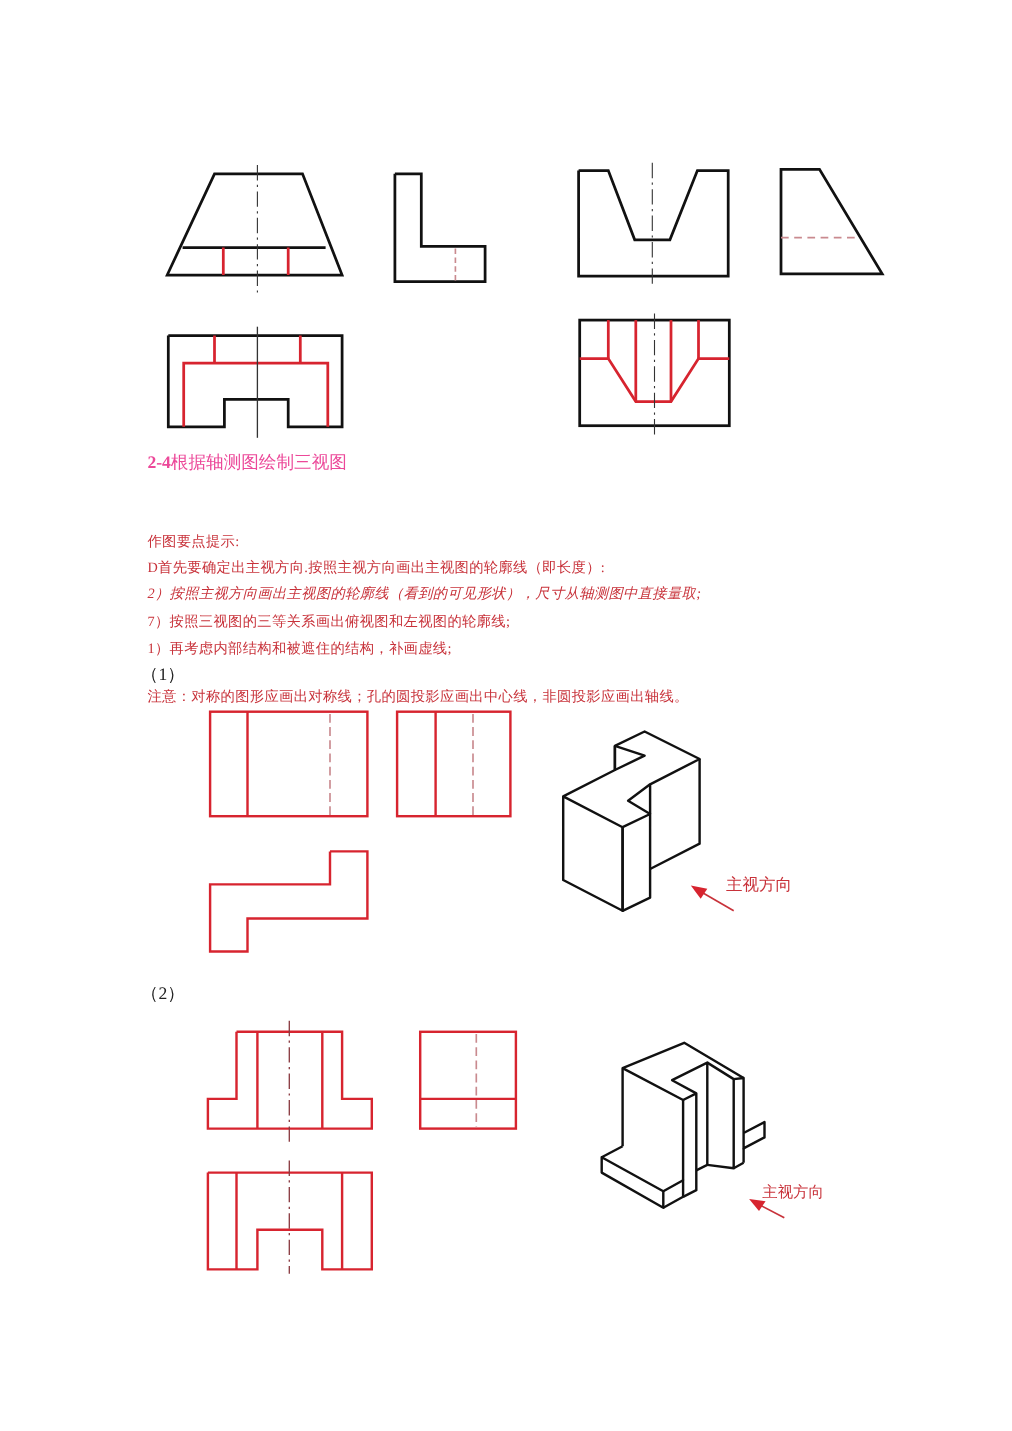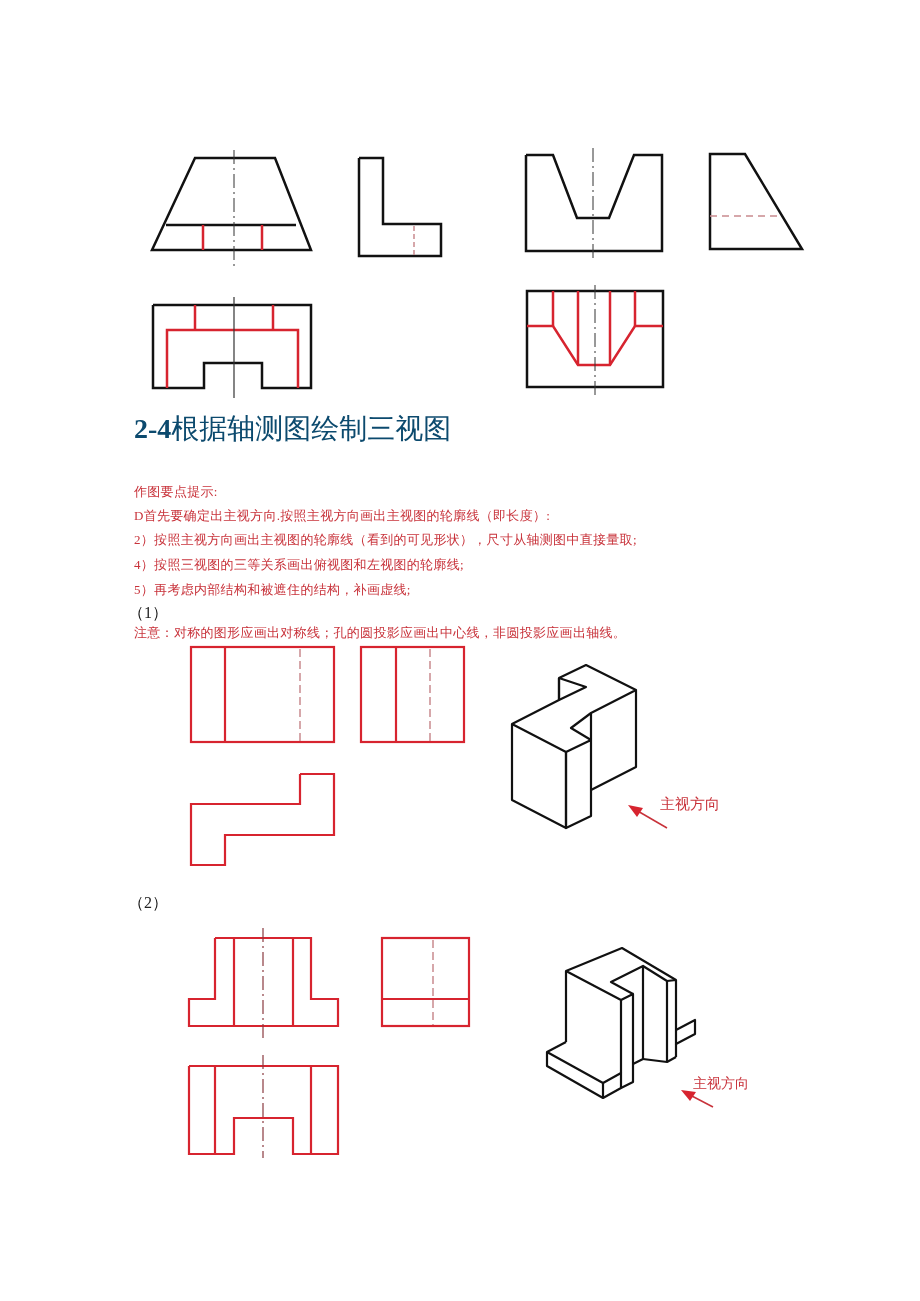--- a/index.html
+++ b/index.html
@@ -1,22 +1,22 @@
 <!DOCTYPE html>
 <html><head>
 <meta charset="utf-8">
 <style>
   html, body { margin:0; padding:0; background:#ffffff; }
   body { width:920px; height:1301px; position:relative; overflow:hidden; font-family:"DejaVu Serif", "Liberation Serif", serif; }
   .abs { position:absolute; }
   svg.fig { position:absolute; overflow:visible; }
-  .section-title { left:134px; top:410px; font-size:28px; color:#0c4a6e; white-space:nowrap; font-family:"Liberation Serif", "DejaVu Serif", serif; }
+  .section-title { left:134px; top:410px; font-size:16px; color:#ec4899; white-space:nowrap; font-family:"Liberation Serif", "DejaVu Serif", serif; }
   .section-title b { font-weight:bold; }
   .tip { left:134px; font-size:13px; color:#c8323a; white-space:nowrap; font-family:"Liberation Serif", "DejaVu Serif", serif; letter-spacing:0.3px;margin-top:28px; }
-  .tip.italic { }
+  .tip.italic { font-style:italic; }
   .sub-label { font-size:16px; color:#222; white-space:nowrap; font-family:"Liberation Serif", "DejaVu Serif", serif; }
   .dir-label { font-size:15px; color:#c8323a; white-space:nowrap; font-family:"Liberation Serif", "DejaVu Serif", serif;text-align:right; }
 </style>
 </head>
 <body>
 
 <svg class="fig" style="left:140px;top:145px" width="180" height="130" viewBox="140 145 180 130">
   <polygon points="195,158 275,158 311,250 152,250" fill="none" stroke="#111" stroke-width="2.5"></polygon>
   <line x1="166" y1="225" x2="296" y2="225" stroke="#111" stroke-width="2.5"></line>
   <line x1="203" y1="225" x2="203" y2="250" stroke="#d7242f" stroke-width="2.5"></line>
@@ -55,22 +55,22 @@
   <line x1="578" y1="291" x2="578" y2="365" stroke="#d7242f" stroke-width="2.5"></line>
   <line x1="610" y1="291" x2="610" y2="365" stroke="#d7242f" stroke-width="2.5"></line>
   <line x1="595" y1="285" x2="595" y2="396" stroke="#333" stroke-width="1" stroke-dasharray="14,4,2,4"></line>
 </svg>
 
 <div class="abs section-title"><b>2-4</b><span>根据轴测图绘制三视图</span></div>
 
 <div class="abs tip" style="top:455px">作图要点提示:</div>
 <div class="abs tip" style="top:479px">D首先要确定出主视方向.按照主视方向画出主视图的轮廓线（即长度）:</div>
 <div class="abs tip italic" style="top:503px">2）按照主视方向画出主视图的轮廓线（看到的可见形状），尺寸从轴测图中直接量取;</div>
-<div class="abs tip" style="top:528px">4）按照三视图的三等关系画出俯视图和左视图的轮廓线;</div>
-<div class="abs tip" style="top:553px">5）再考虑内部结构和被遮住的结构，补画虚线;</div>
+<div class="abs tip" style="top:528px">7）按照三视图的三等关系画出俯视图和左视图的轮廓线;</div>
+<div class="abs tip" style="top:553px">1）再考虑内部结构和被遮住的结构，补画虚线;</div>
 <div class="abs tip" style="top:596px">注意：对称的图形应画出对称线；孔的圆投影应画出中心线，非圆投影应画出轴线。</div>
 
 <div class="abs sub-label" style="left:128px;top:603px">（1）</div>
 
 <svg class="fig" style="left:185px;top:640px" width="160" height="110" viewBox="185 640 160 110">
   <rect x="191" y="647" width="143" height="95" fill="none" stroke="#d7242f" stroke-width="2.2"></rect>
   <line x1="225" y1="647" x2="225" y2="742" stroke="#d7242f" stroke-width="2.2"></line>
   <line x1="300" y1="649" x2="300" y2="741" stroke="#c98a8f" stroke-width="1.5" stroke-dasharray="8,4"></line>
 </svg>
 

